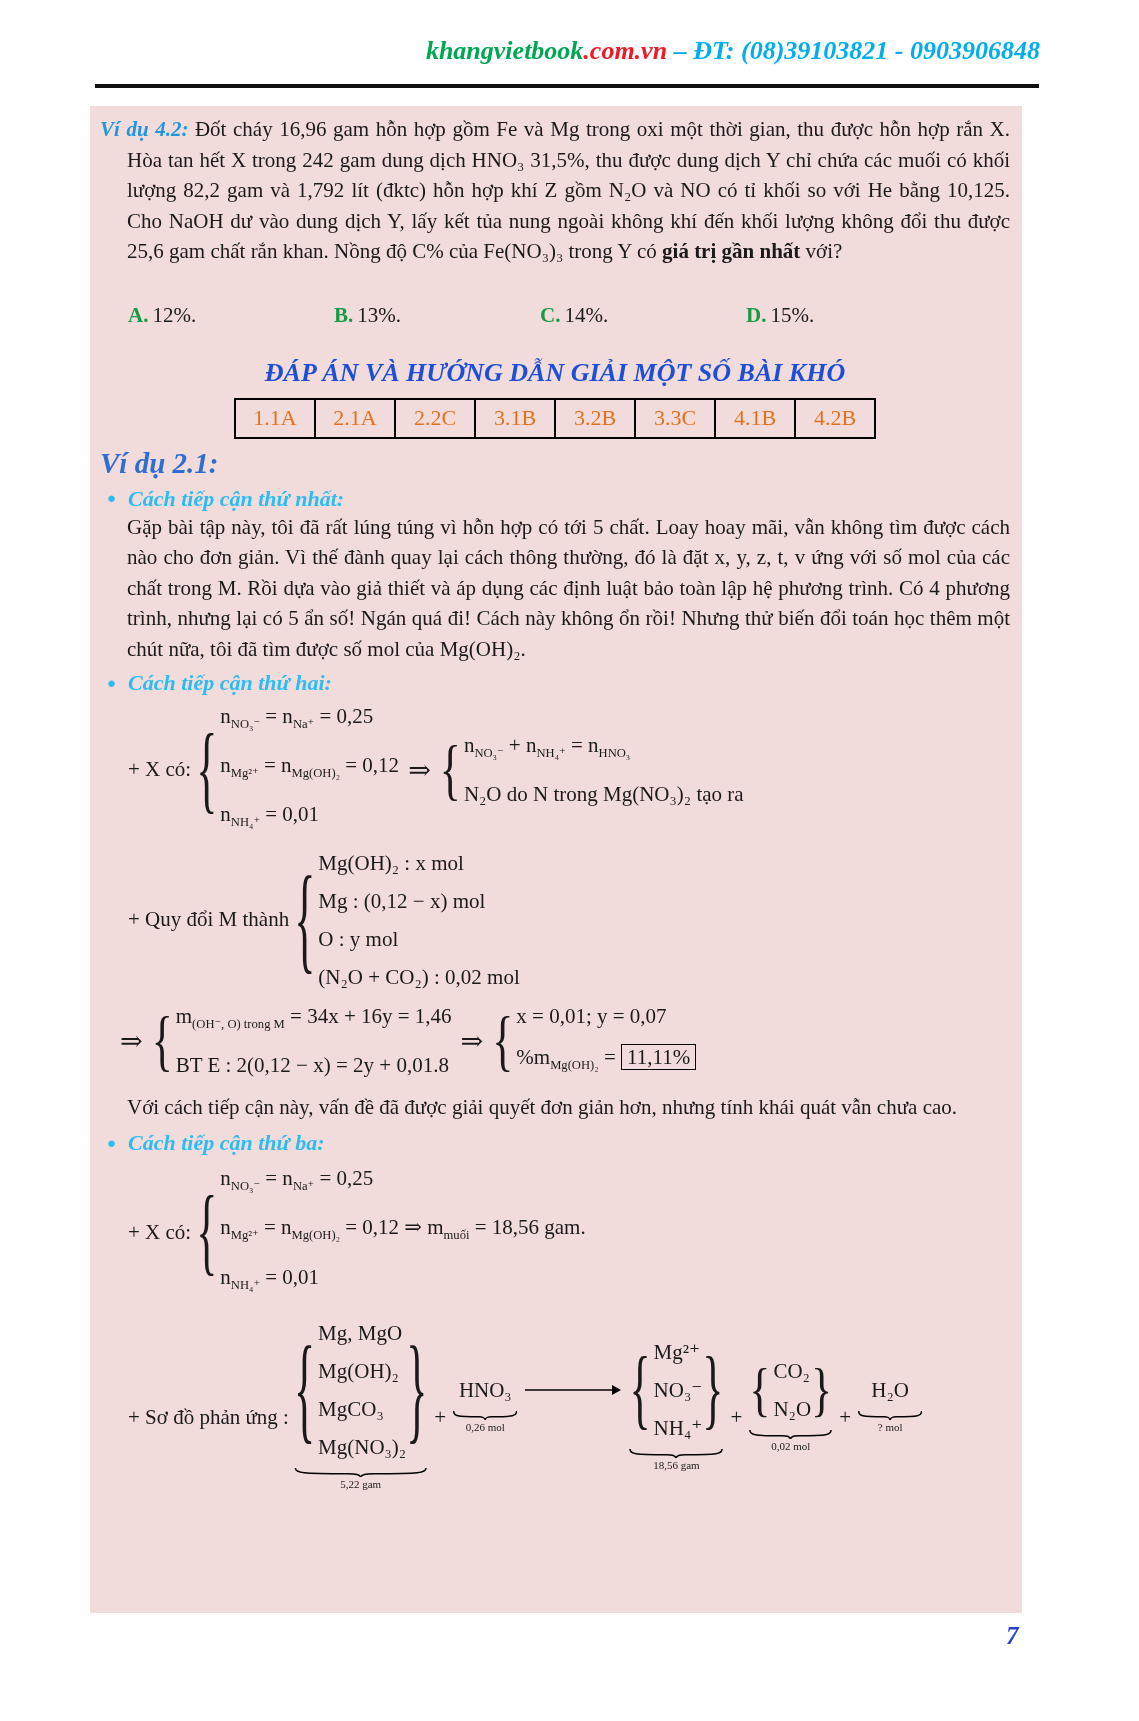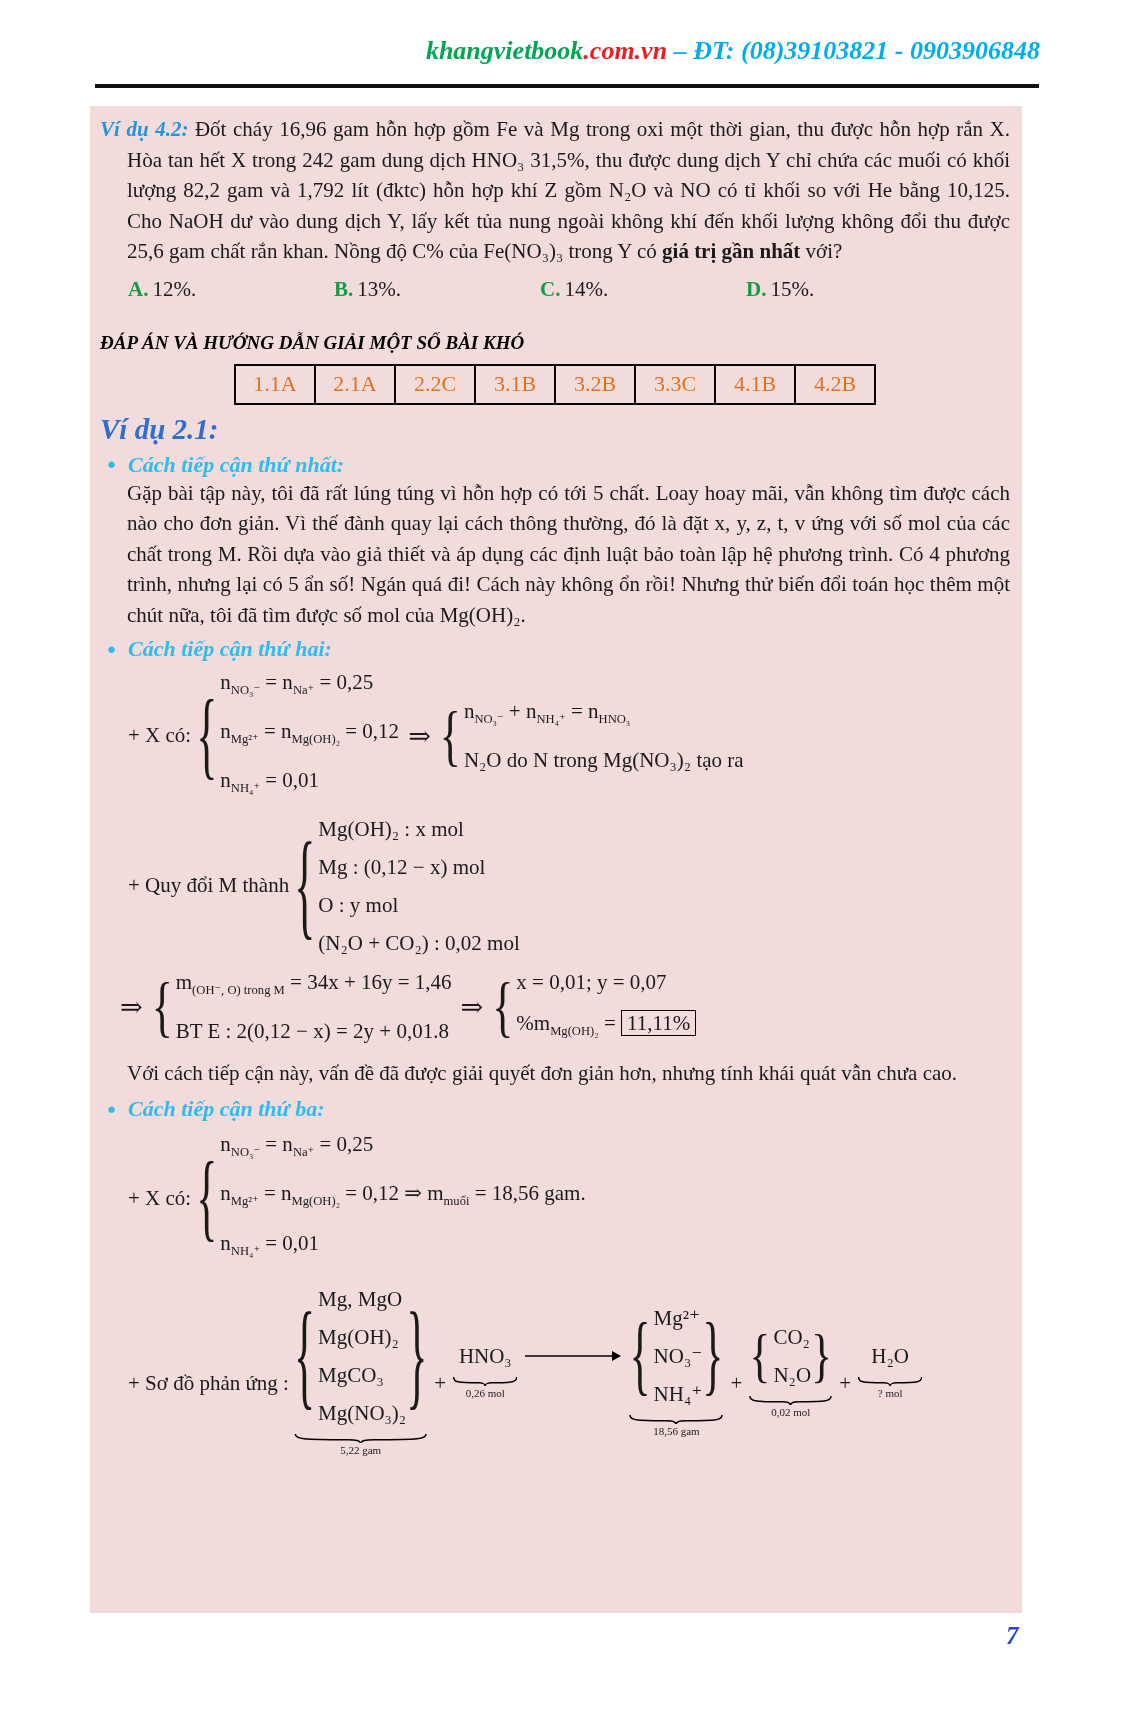--- a/index.html
+++ b/index.html
@@ -9,23 +9,23 @@
   }
   .header{position:absolute;top:36px;left:0;width:1040px;text-align:right;
     font-style:italic;font-weight:bold;font-size:26px;white-space:nowrap;}
   .h-green{color:#00a651}.h-red{color:#ed1c24}.h-cyan{color:#00aeef}
   .rule{position:absolute;top:84px;left:95px;width:944px;height:4px;background:#101010;}
   .pink{position:absolute;left:90px;top:106px;width:932px;height:1507px;background:#f2dcdb;
     box-sizing:border-box;padding:4px 12px 11px 10px;font-size:21px;}
   .expara{margin:4px 0 0 27px;text-indent:-27px;line-height:30.5px;text-align:justify;}
   .vidu{color:#2196dd;font-weight:bold;font-style:italic;}
   .options{display:flex;margin:10px 0 0 28px;}
-  .option{width:206px;white-space:nowrap;}
+  .option{width:206px;white-space:nowrap;margin-top:26px;}
   .olet{color:#169a43;font-weight:bold;margin-right:4px;}
-  .dapan{margin-top:30px;text-align:left;color:#000000;font-weight:bold;font-style:italic;font-size:19px;}
+  .dapan{margin-top:30px;text-align:center;color:#1d4ed8;font-weight:bold;font-style:italic;font-size:26px;}
   .anstab{margin:10px auto 0;border-collapse:collapse;}
   .anstab td{border:2.5px solid #000;width:76px;height:35px;text-align:center;color:#e2711d;font-size:22px;}
   .vidu2{margin-top:8px;color:#2f6ed0;font-weight:bold;font-style:italic;font-size:29px;}
   .appr{margin-top:6px;display:flex;align-items:center;}
   .bdot{color:#2bbcf1;font-size:15px;margin:0 12px 0 7px;}
   .appr-t{color:#2bbcf1;font-weight:bold;font-style:italic;font-size:22px;}
   .bodyp{margin:0 0 0 27px;line-height:30.5px;text-align:justify;}
   .concl{margin-top:6px;}
   .mrow{display:flex;align-items:center;margin-left:28px;}
   .mpre{white-space:nowrap;margin-right:5px;}

